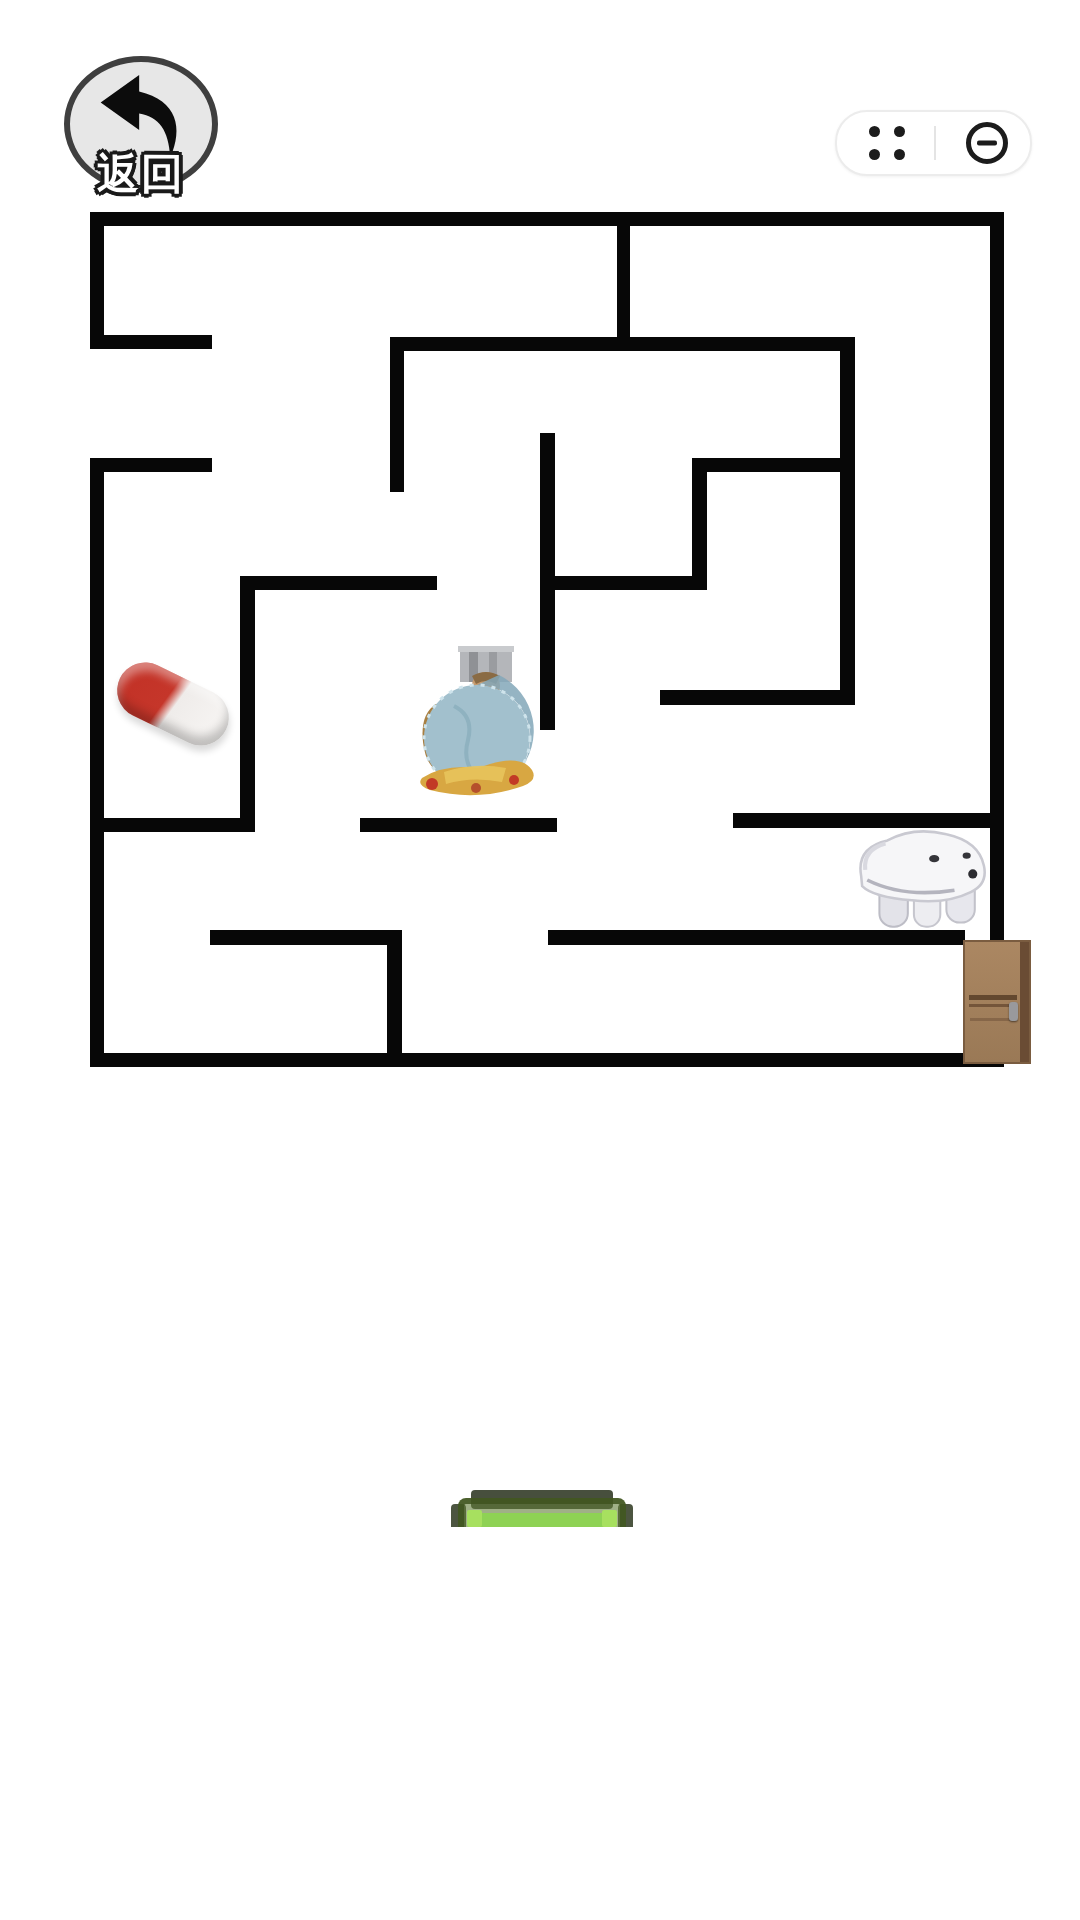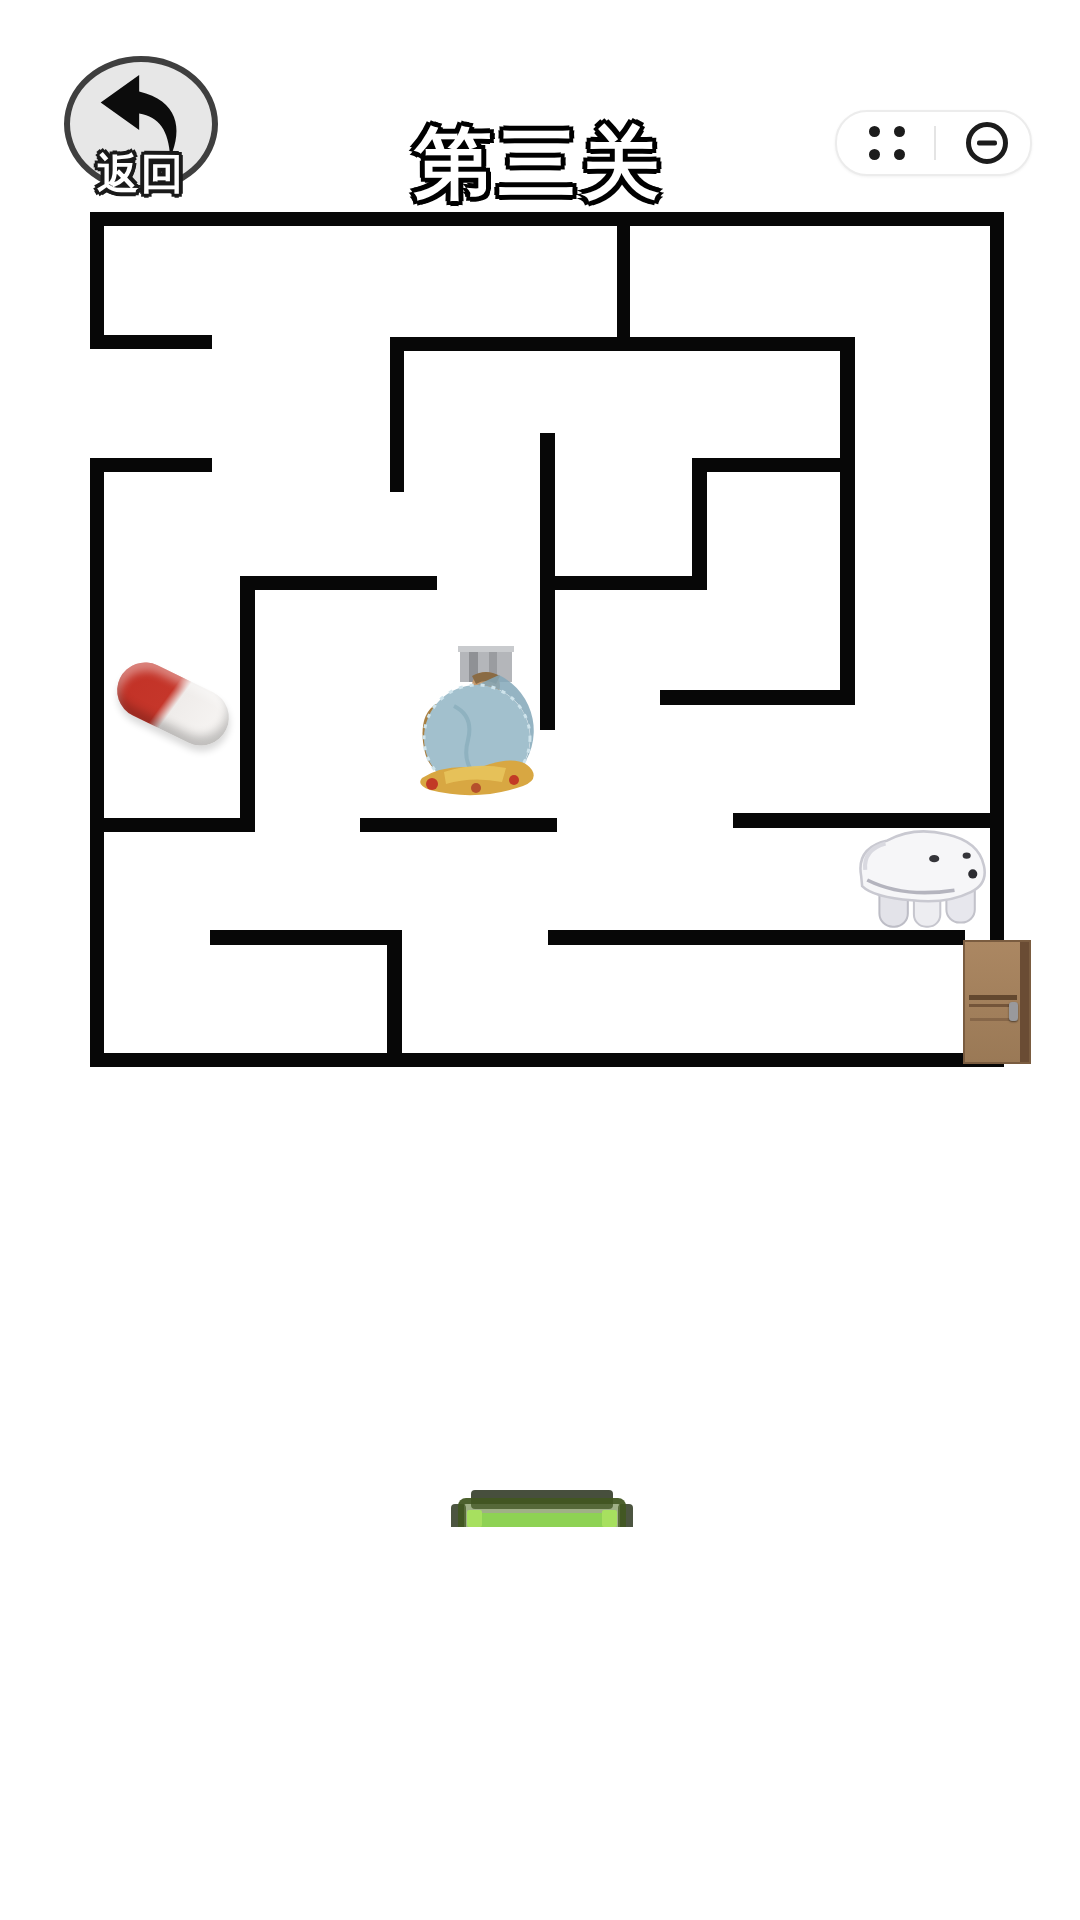--- a/index.html
+++ b/index.html
@@ -86,21 +86,20 @@
 <div class="stage">
 
   <div class="back-btn">
     <div class="back-oval"></div>
     <svg class="back-arrow" viewBox="0 0 120 120">
       <path d="M58,12 L16,42 L58,72 L58,54 C80,58 90,72 92,102 C106,70 100,40 58,30 Z" fill="#0c0c0c"></path>
     </svg>
     <span class="back-label">返回</span>
   </div>
 
-  <div class="level-title">第三关</div>
 
   <div class="capsule">
     <div class="cap-dots">
         <i></i>
         <i></i>
         <i></i>
         <i></i>
       </div>
     <div class="cap-div"></div>
     <div class="cap-min">

